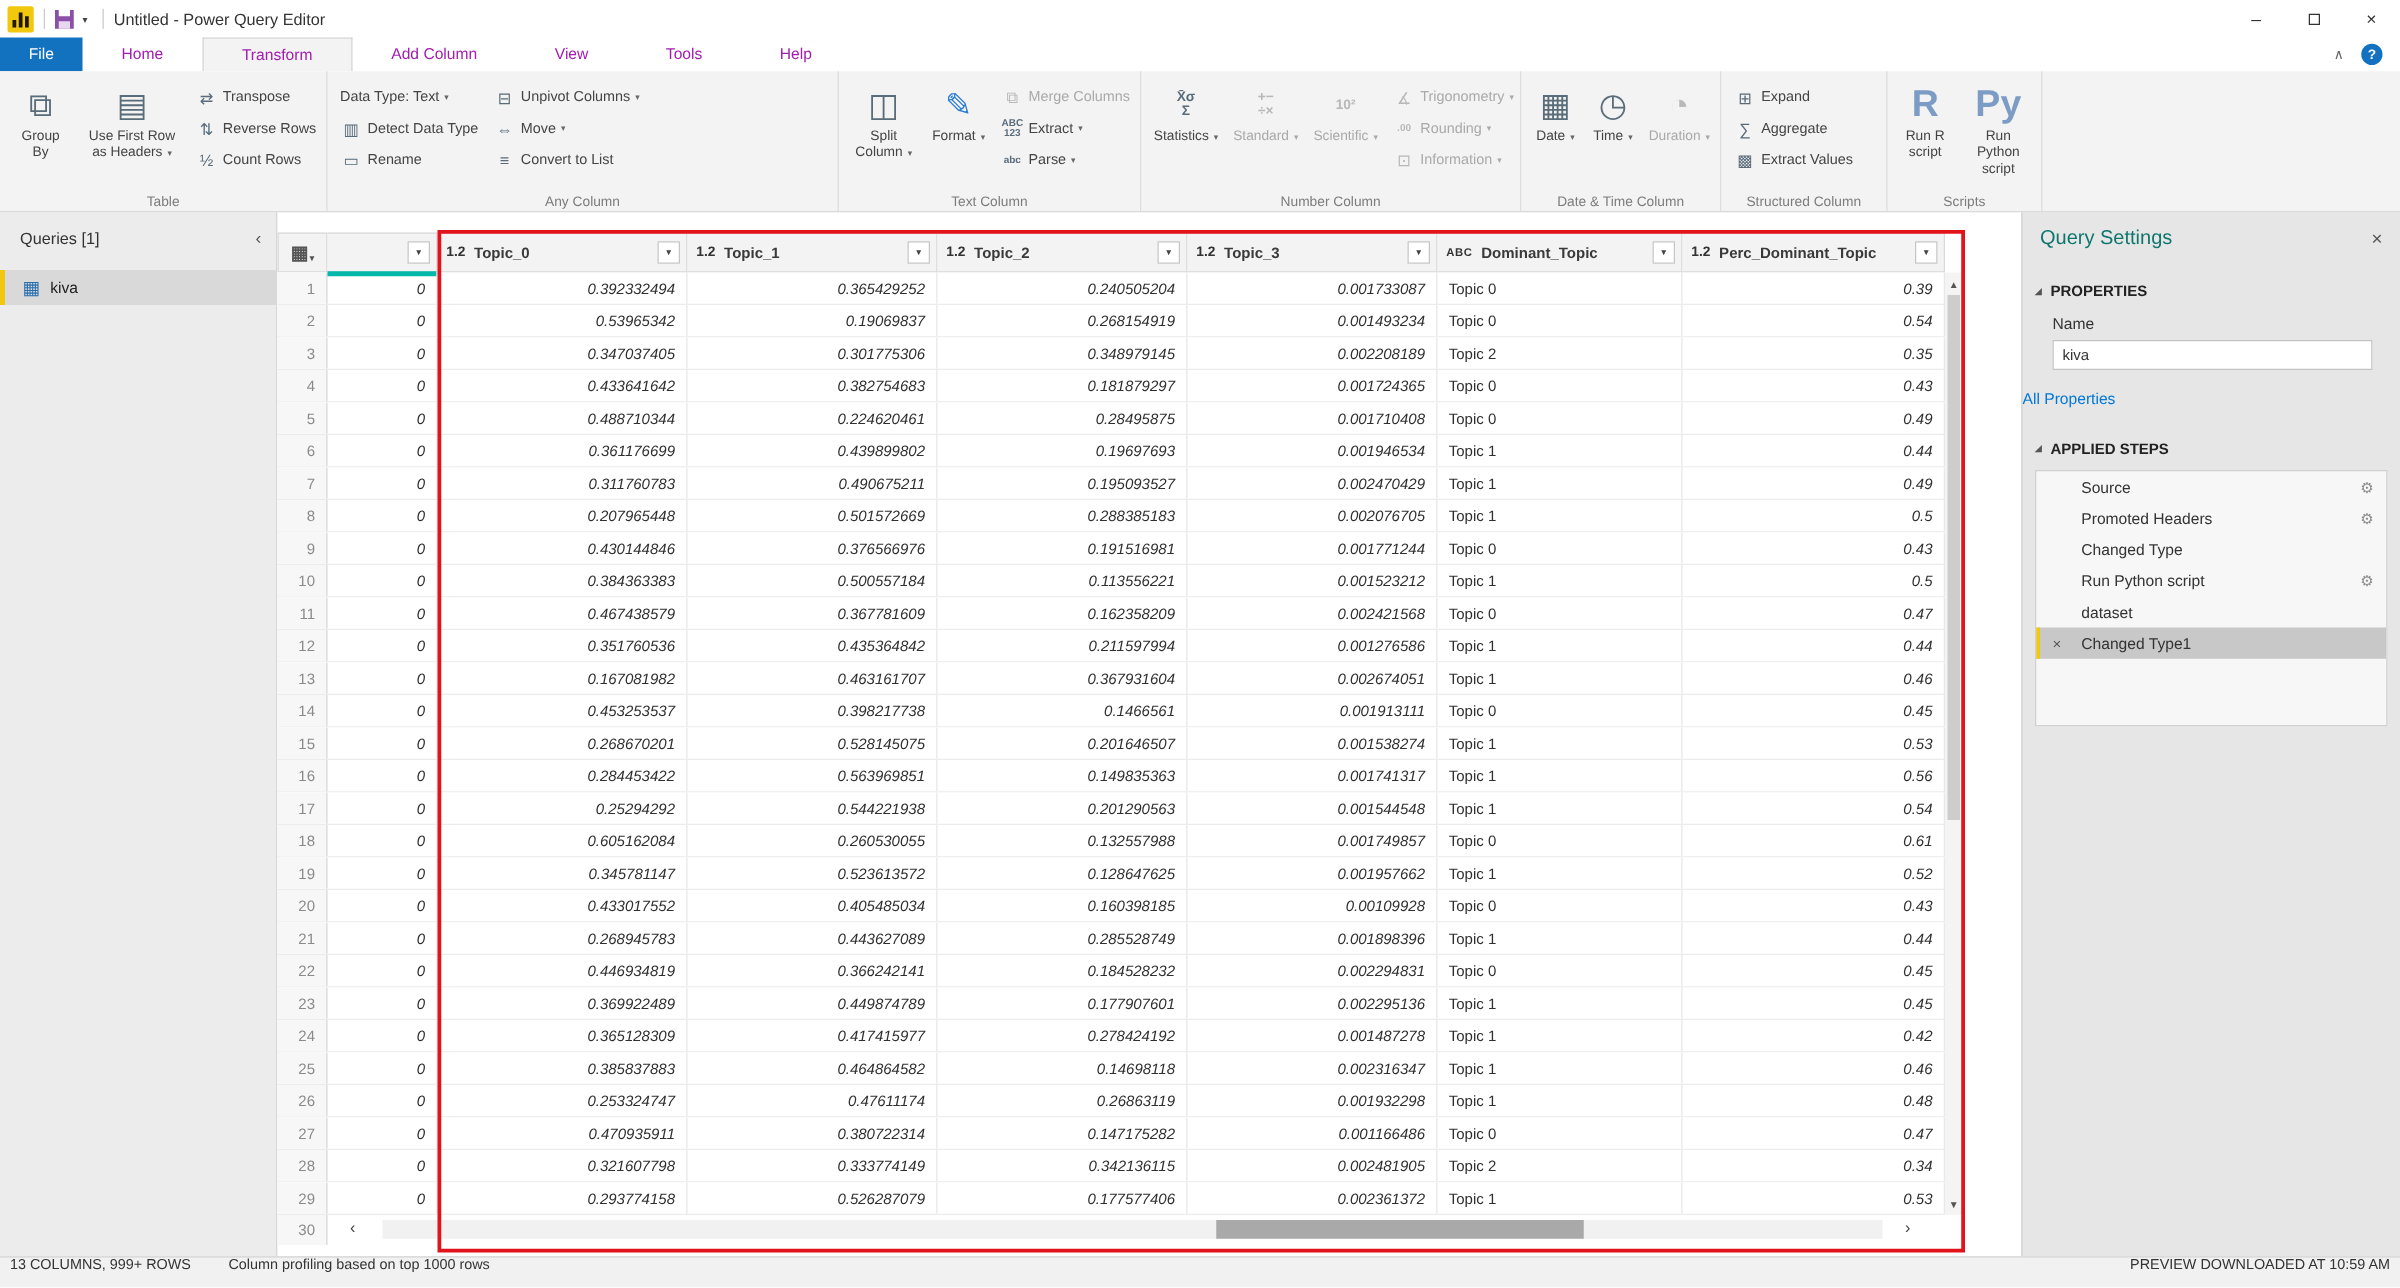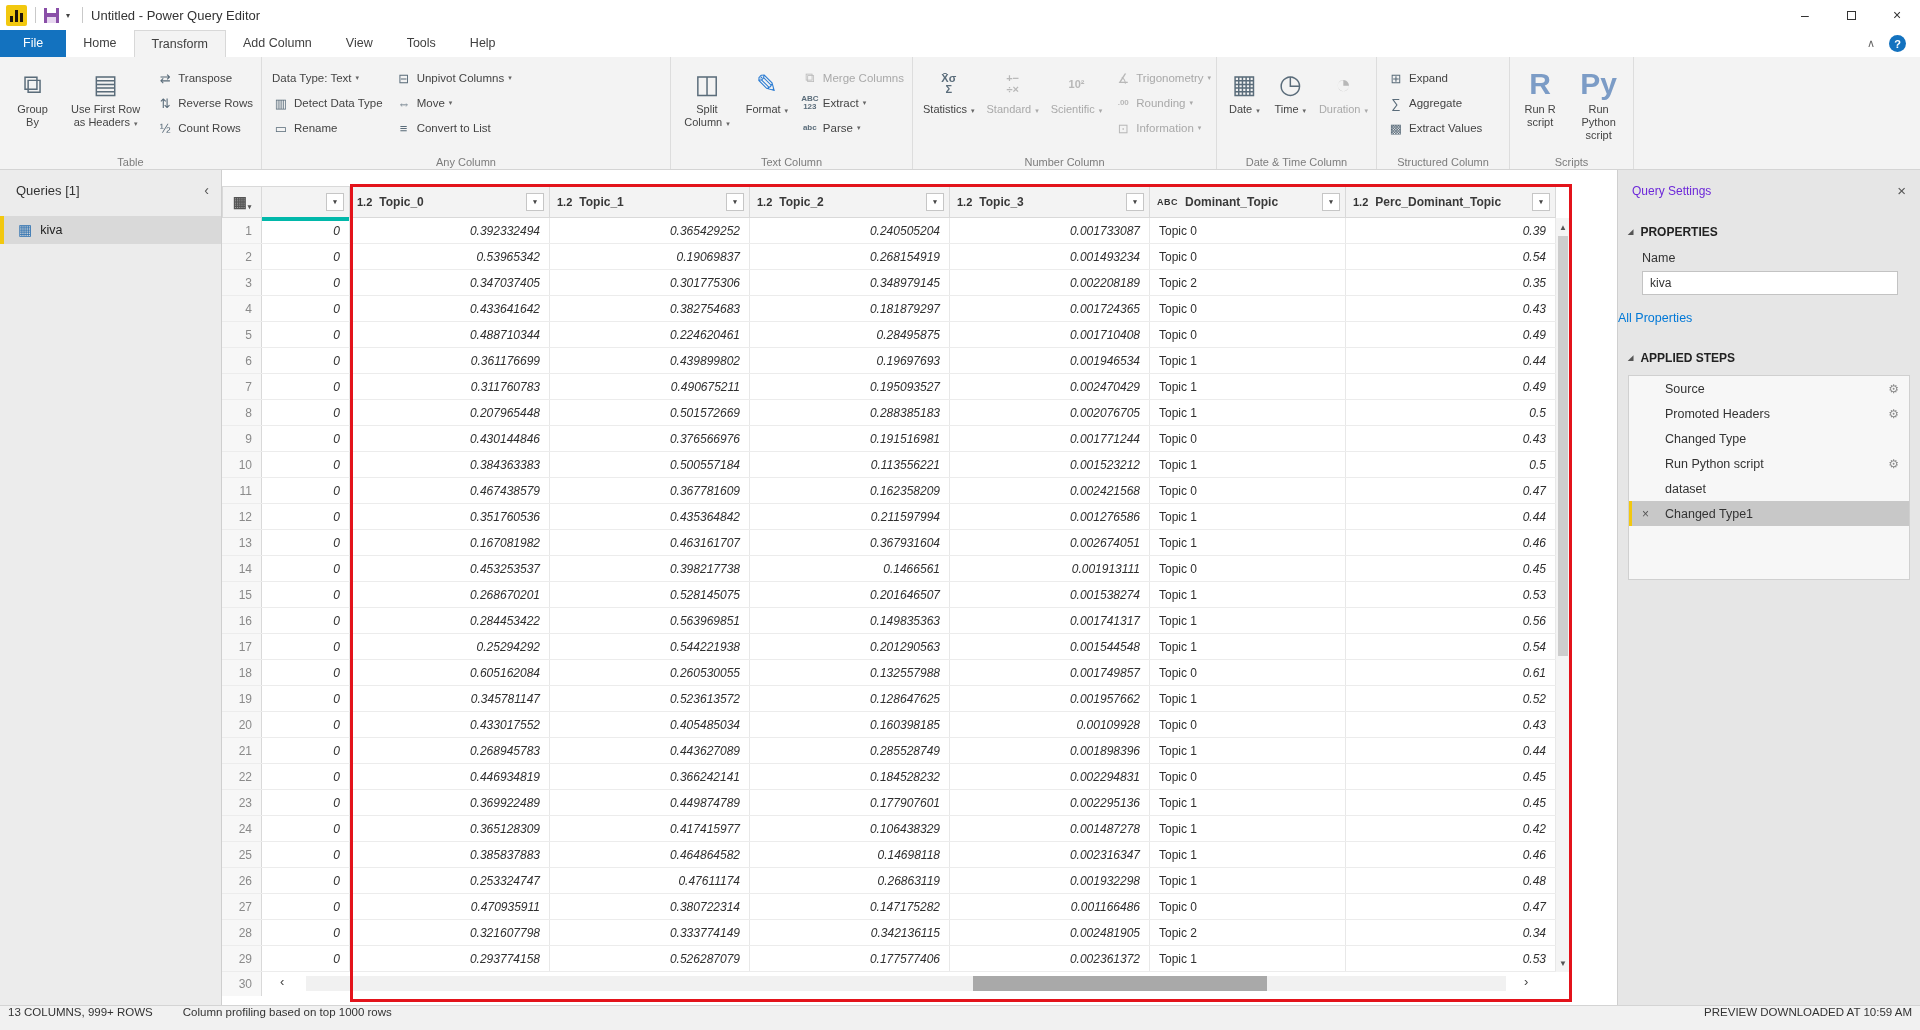--- a/index.html
+++ b/index.html
@@ -16,21 +16,21 @@
   .save-icon::before { content:""; position:absolute; top:0; left:3px; width:9px; height:5px; background:#fff; }
   .save-icon::after { content:""; position:absolute; bottom:0; left:3px; width:9px; height:6px; background:#e7d7f0; }
   .qat-caret { font-size:8px; color:#444; margin:0 4px 0 7px; }
   .title-text { font-size:13px; color:#333; }
   .win-controls { margin-left:auto; display:flex; height:30px; }
   .win-btn { width:46px; height:30px; display:flex; align-items:center; justify-content:center; font-size:14px; color:#333; }
   .maxbox { width:9px; height:9px; border:1px solid #333; display:inline-block; }
 
   
   .tabrow { position:absolute; top:30px; left:0; width:1920px; height:27px; background:#fff; display:flex; align-items:flex-end; }
-  .tab { height:27px; line-height:26px; padding:0 17px; font-size:12.5px; color:#404040; }
+  .tab { height:27px; line-height:26px; padding:0 31px; font-size:12.5px; color:#a21caf; }
   .tab.file { background:#1372bf; color:#fff; padding:0 23px; }
   .tab.active { background:#f3f3f3; border:1px solid #d8d8d8; border-bottom:none; }
   .tabrow-right { margin-left:auto; display:flex; align-items:center; gap:14px; padding-right:14px; height:27px; }
   .ribbon-collapse { font-size:11px; color:#666; }
   .help-badge { width:17px; height:17px; border-radius:50%; background:#1372bf; color:#fff; font-size:11px; font-weight:bold; display:flex; align-items:center; justify-content:center; }
 
   
   .ribbon { position:absolute; top:57px; left:0; width:1920px; height:113px; background:#f3f3f3; border-bottom:1px solid #d4d4d4; display:flex; }
   .rgroup { position:relative; border-right:1px solid #ddd; padding:6px 8px 16px 10px; display:flex; align-items:flex-start; gap:12px; }
   .rgroup-label { position:absolute; bottom:1px; left:0; right:0; text-align:center; font-size:11px; color:#7c7c7c; white-space:nowrap; }
@@ -84,21 +84,21 @@
   .hs-left { position:absolute; left:58px; top:2px; font-size:13px; color:#444; }
   .hs-right { position:absolute; left:1302px; top:2px; font-size:13px; color:#444; }
   .hs-track { position:absolute; left:84px; right:64px; top:4px; height:15px; background:#f1f1f1; }
   .hs-thumb { position:absolute; left:751px; top:4px; width:294px; height:15px; background:#a9a9a9; }
   
   .red-annot { position:absolute; left:128px; top:14px; width:1222px; height:818px; border:3px solid #e3131b; pointer-events:none; z-index:6; }
 
   
   .settings-panel { position:absolute; top:170px; left:1617px; width:303px; height:835px; background:#e6e6e6; border-left:1px solid #cfcfcf; font-size:12.5px; }
   .sp-title-row { display:flex; align-items:center; padding:12px 14px 0 14px; }
-  .sp-title { font-size:12px; color:#6d28d9; }
+  .sp-title { font-size:16px; color:#0f766e; }
   .sp-close { margin-left:auto; font-size:15px; color:#555; }
   .sp-section { display:flex; align-items:center; gap:7px; padding:0 0 0 10px; font-weight:bold; font-size:12px; color:#222; }
   .sp-tri { font-size:7px; color:#555; }
   .sp-properties { margin-top:26px; }
   .sp-name-label { padding-left:24px; margin-top:12px; color:#333; }
   .sp-name-input { margin:6px 0 0 24px; width:256px; height:24px; border:1px solid #c3c3c3; background:#fff; font-size:12px; padding:0 7px; color:#333; font-family:"Liberation Sans",sans-serif; }
   .sp-link { margin-top:16px; color:#0078d7; }
   .sp-applied { margin-top:26px; }
   .steps-box { margin:10px 0 0 10px; width:282px; height:205px; background:#f7f7f7; border:1px solid #d0d0d0; overflow:hidden; }
   .step-row { height:25px; display:flex; align-items:center; padding-left:36px; position:relative; color:#333; font-size:12.5px; }
@@ -599,21 +599,21 @@
         <div class="gcell num" style="width: 200px;">0.177907601</div>
         <div class="gcell num" style="width: 200px;">0.002295136</div>
         <div class="gcell" style="width: 196px;">Topic 1</div>
         <div class="gcell num" style="width: 210px;">0.45</div>
       </div>
       <div class="grow">
         <div class="gutter">24</div>
         <div class="gcell num" style="width: 88px;">0</div>
         <div class="gcell num" style="width: 200px;">0.365128309</div>
         <div class="gcell num" style="width: 200px;">0.417415977</div>
-        <div class="gcell num" style="width: 200px;">0.106438329</div>
+        <div class="gcell num" style="width: 200px;">0.278424192</div>
         <div class="gcell num" style="width: 200px;">0.001487278</div>
         <div class="gcell" style="width: 196px;">Topic 1</div>
         <div class="gcell num" style="width: 210px;">0.42</div>
       </div>
       <div class="grow">
         <div class="gutter">25</div>
         <div class="gcell num" style="width: 88px;">0</div>
         <div class="gcell num" style="width: 200px;">0.385837883</div>
         <div class="gcell num" style="width: 200px;">0.464864582</div>
         <div class="gcell num" style="width: 200px;">0.14698118</div>

